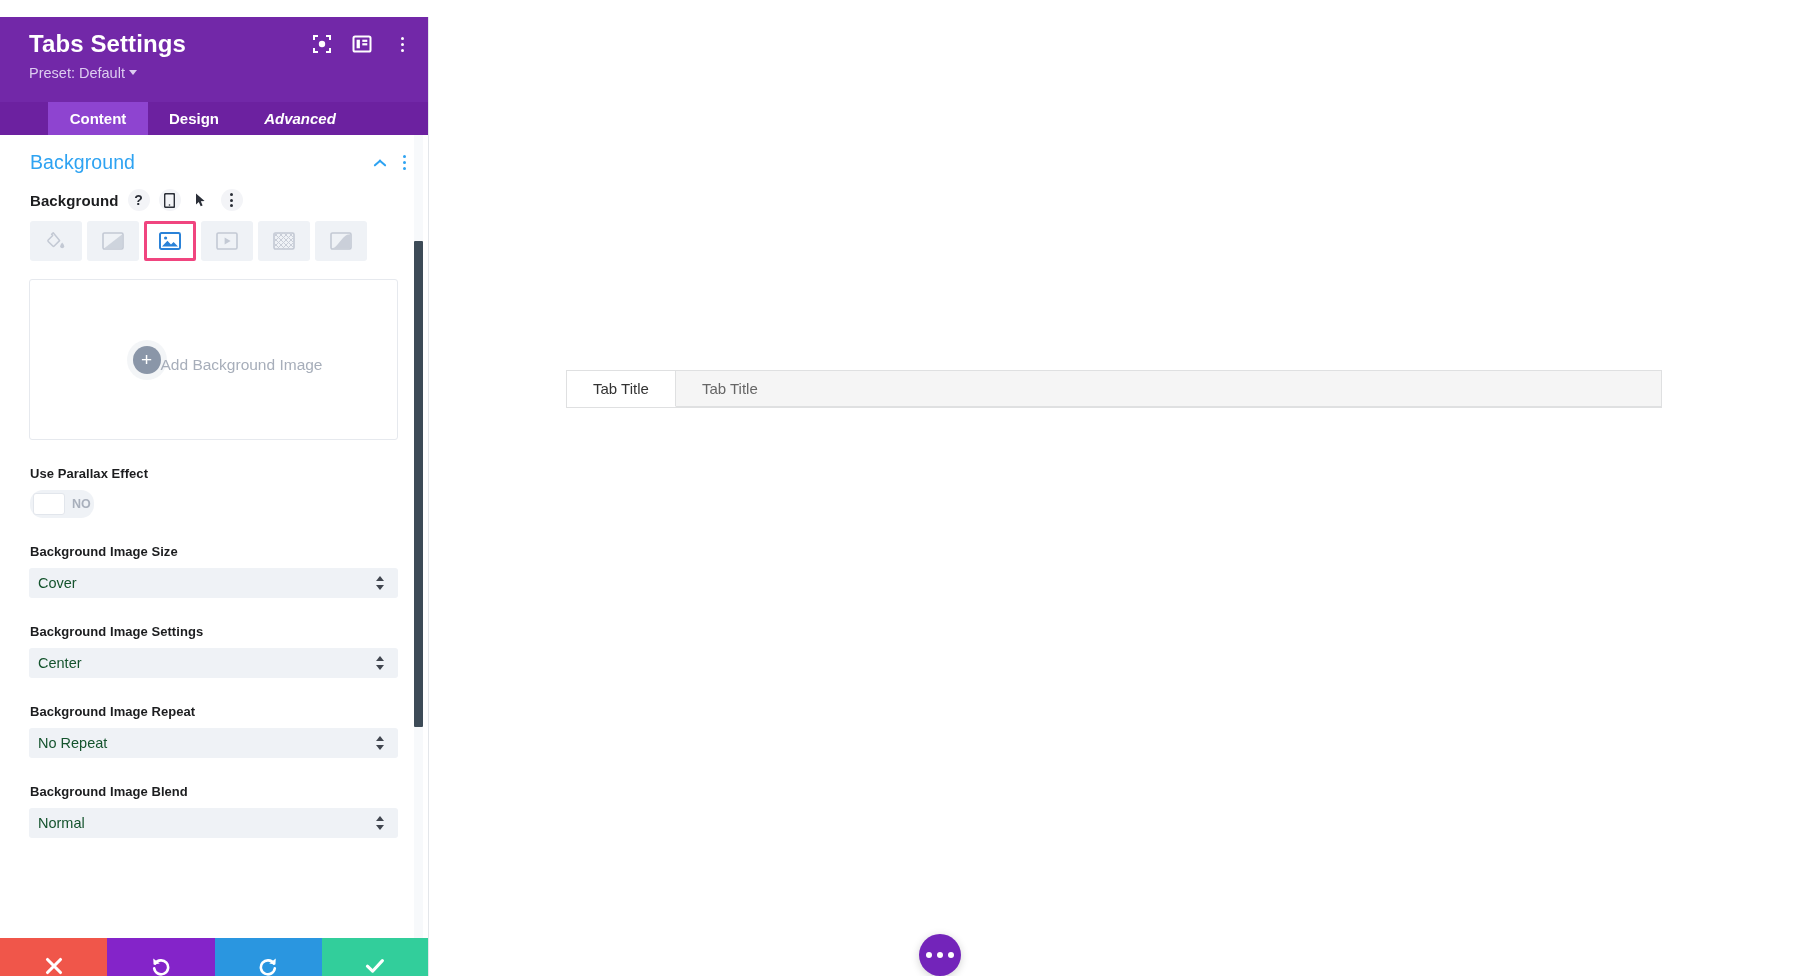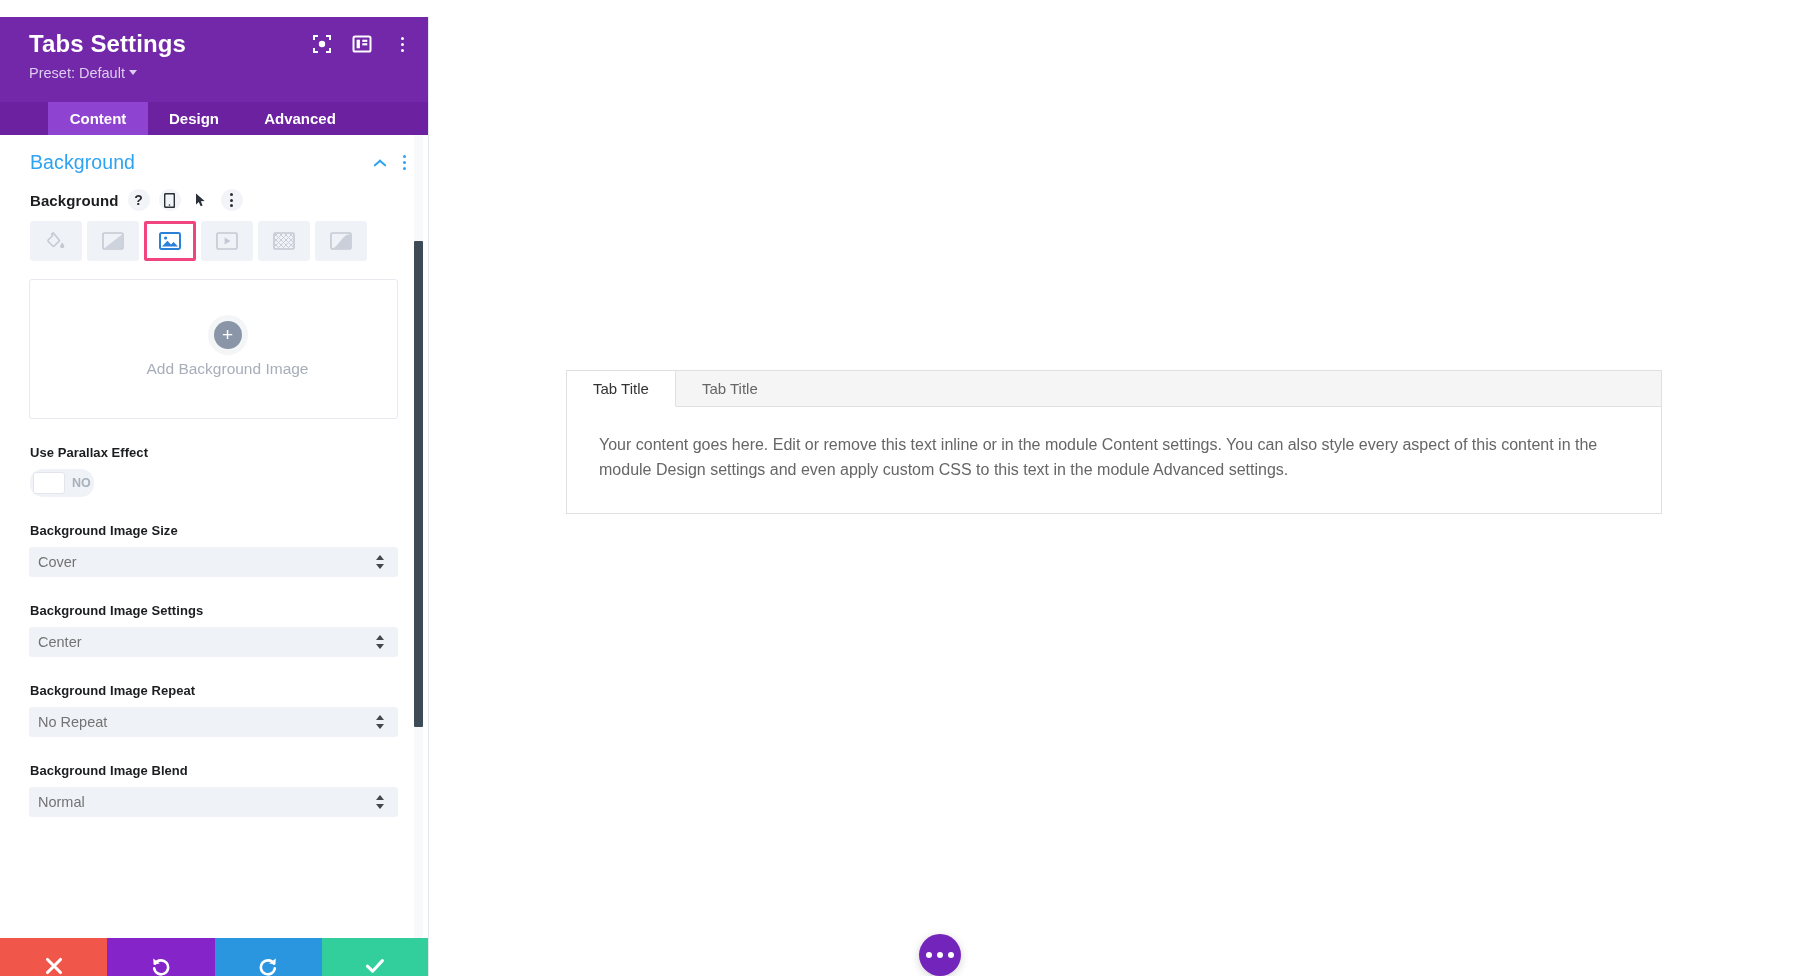--- a/index.html
+++ b/index.html
@@ -72,21 +72,21 @@
   .tab-btn {
     color: #ffffff;
     font-size: 15px;
     font-weight: bold;
     display: flex; align-items: center; justify-content: center;
     cursor: pointer;
     padding: 0 18px;
   }
   .tab-btn.t-content { background: #8e44d0; width: 100px; }
   .tab-btn.t-design  { width: 92px; }
-  .tab-btn.t-adv     { width: 120px; }
+  .tab-btn.t-adv     { width: 120px; font-style: italic; }
 
   
   .panel-body {
     position: absolute;
     top: 118px; left: 0; right: 0; bottom: 55px;
     background: #ffffff;
     overflow: hidden;
   }
 
   .section-head {
@@ -145,24 +145,24 @@
   }
   .bgtype-btn.selected {
     background: #ffffff;
     border: 3px solid #f0457f;
     border-radius: 2px;
   }
 
   
   .upload-box {
     margin: 18px 30px 0 29px;
-    height: 140px;
+    height: 161px;
     border: 1px solid #e6e9ee;
     border-radius: 3px;
-    display: flex; flex-direction: column;
+    display: flex; 
     align-items: center; justify-content: center;
     cursor: pointer;
     background: #fff;
     padding-left: 28px;
   }
   .plus-circle {
     width: 28px; height: 28px; border-radius: 50%;
     background: #8a96a8;
     display: flex; align-items: center; justify-content: center;
     box-shadow: 0 0 0 6px rgba(190,199,212,.18);
@@ -200,21 +200,21 @@
   .select-box {
     margin: 9px 30px 0 29px;
     height: 30px;
     background: #eff2f6;
     border-radius: 3px;
     display: flex; align-items: center;
     padding: 0 10px 0 9px;
     cursor: pointer;
     position: relative;
   }
-  .select-val { font-size: 14.5px; color: #737373; flex: 1; }
+  .select-val { font-size: 14.5px; color: #14532d; flex: 1; }
   .spin {
     width: 9px; height: 16px; position: relative; margin-right: 3px;
   }
   .spin:before, .spin:after {
     content: ""; position: absolute; left: 0; width: 0; height: 0;
     border-left: 4.5px solid transparent; border-right: 4.5px solid transparent;
   }
   .spin:before { top: 1px;  border-bottom: 5px solid #41464f; }
   .spin:after  { bottom: 1px; border-top: 5px solid #41464f; }
 
@@ -484,23 +484,20 @@
     </div>
   </div>
 
   <div id="canvas">
 
     <div class="tabs-module">
       <div class="module-tabs-bar">
         <div class="mod-tab active">Tab Title</div>
         <div class="mod-tab inactive">Tab Title</div>
       </div>
-      <div class="module-content">
-        <p>Your content goes here. Edit or remove this text inline or in the module Content settings. You can also style every aspect of this content in the module Design settings and even apply custom CSS to this text in the module Advanced settings.</p>
-      </div>
     </div>
 
     <div class="fab">
       <i></i>
       <i></i>
       <i></i>
     </div>
 
   </div>
 </div>

